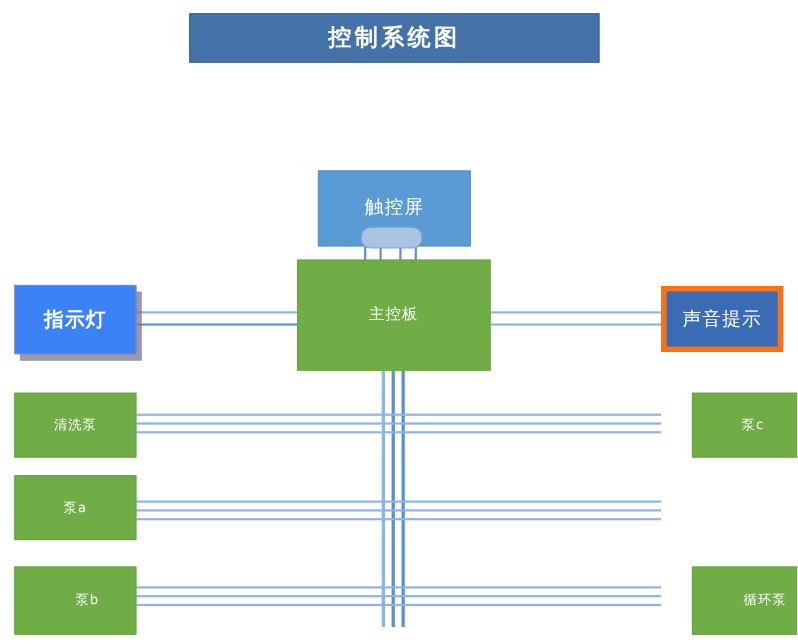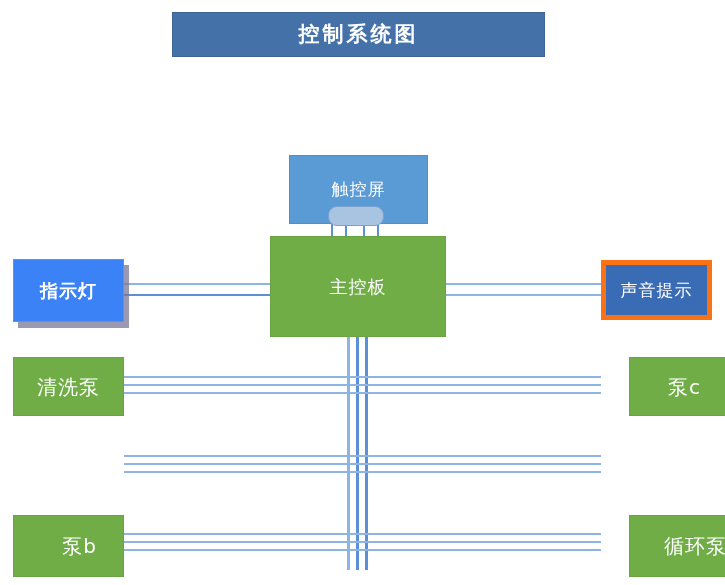--- a/index.html
+++ b/index.html
@@ -56,21 +56,21 @@
     margin-top: 28px;
   }
 
   .node-main {
     left: 270px;
     top: 236px;
     width: 176px;
     height: 101px;
     background: #70ad47;
     border: 1px solid #6aa442;
-    font-size: 18px;
+    font-size: 14px;
   }
 
   .node-indicator {
     left: 13px;
     top: 259px;
     width: 111px;
     height: 63px;
     background: #3b82f6;
     border: 1px solid #8a86a8;
     box-shadow: 5px 6px 0 0 rgba(122,118,152,0.75);
@@ -86,21 +86,21 @@
     background: #3a6bb5;
     border: 5px solid #f97316;
     font-size: 17px;
   }
 
   .node-pump {
     width: 111px;
     height: 59px;
     background: #70ad47;
     border: 1px solid #6aa442;
-    font-size: 20px;
+    font-size: 12px;
   }
 
   .col-left  { left: 13px; }
   .col-right { left: 629px; }
 
   .row-1 { top: 357px; }
   .row-2 { top: 432px; }
   .row-3 { top: 515px; height: 62px; padding-left: 22px; }
 
   
@@ -162,20 +162,21 @@
   <div class="node node-sound">声音提示</div>
 
   <div class="wire-h" style="left:446px; top:283px; width:155px;"></div>
   <div class="wire-h" style="left:446px; top:294px; width:155px;"></div>
 
   <div class="wire-v" style="left:347px; top:337px; width:3px; height:233px;"></div>
   <div class="wire-v dark" style="left:356px; top:337px; width:3px; height:233px;"></div>
   <div class="wire-v dark" style="left:365px; top:337px; width:3px; height:233px;"></div>
 
   <div class="node node-pump col-left row-1">清洗泵</div>
+  <div class="node node-pump col-left row-2">泵a</div>
   <div class="node node-pump col-left row-3">泵b</div>
 
   <div class="node node-pump col-right row-1">泵c</div>
   <div class="node node-pump col-right row-3">循环泵</div>
 
   <div class="wire-h" style="left:124px; top:376px; width:477px;"></div>
   <div class="wire-h" style="left:124px; top:384px; width:477px;"></div>
   <div class="wire-h" style="left:124px; top:392px; width:477px;"></div>
 
   <div class="wire-h" style="left:124px; top:455px; width:477px;"></div>

